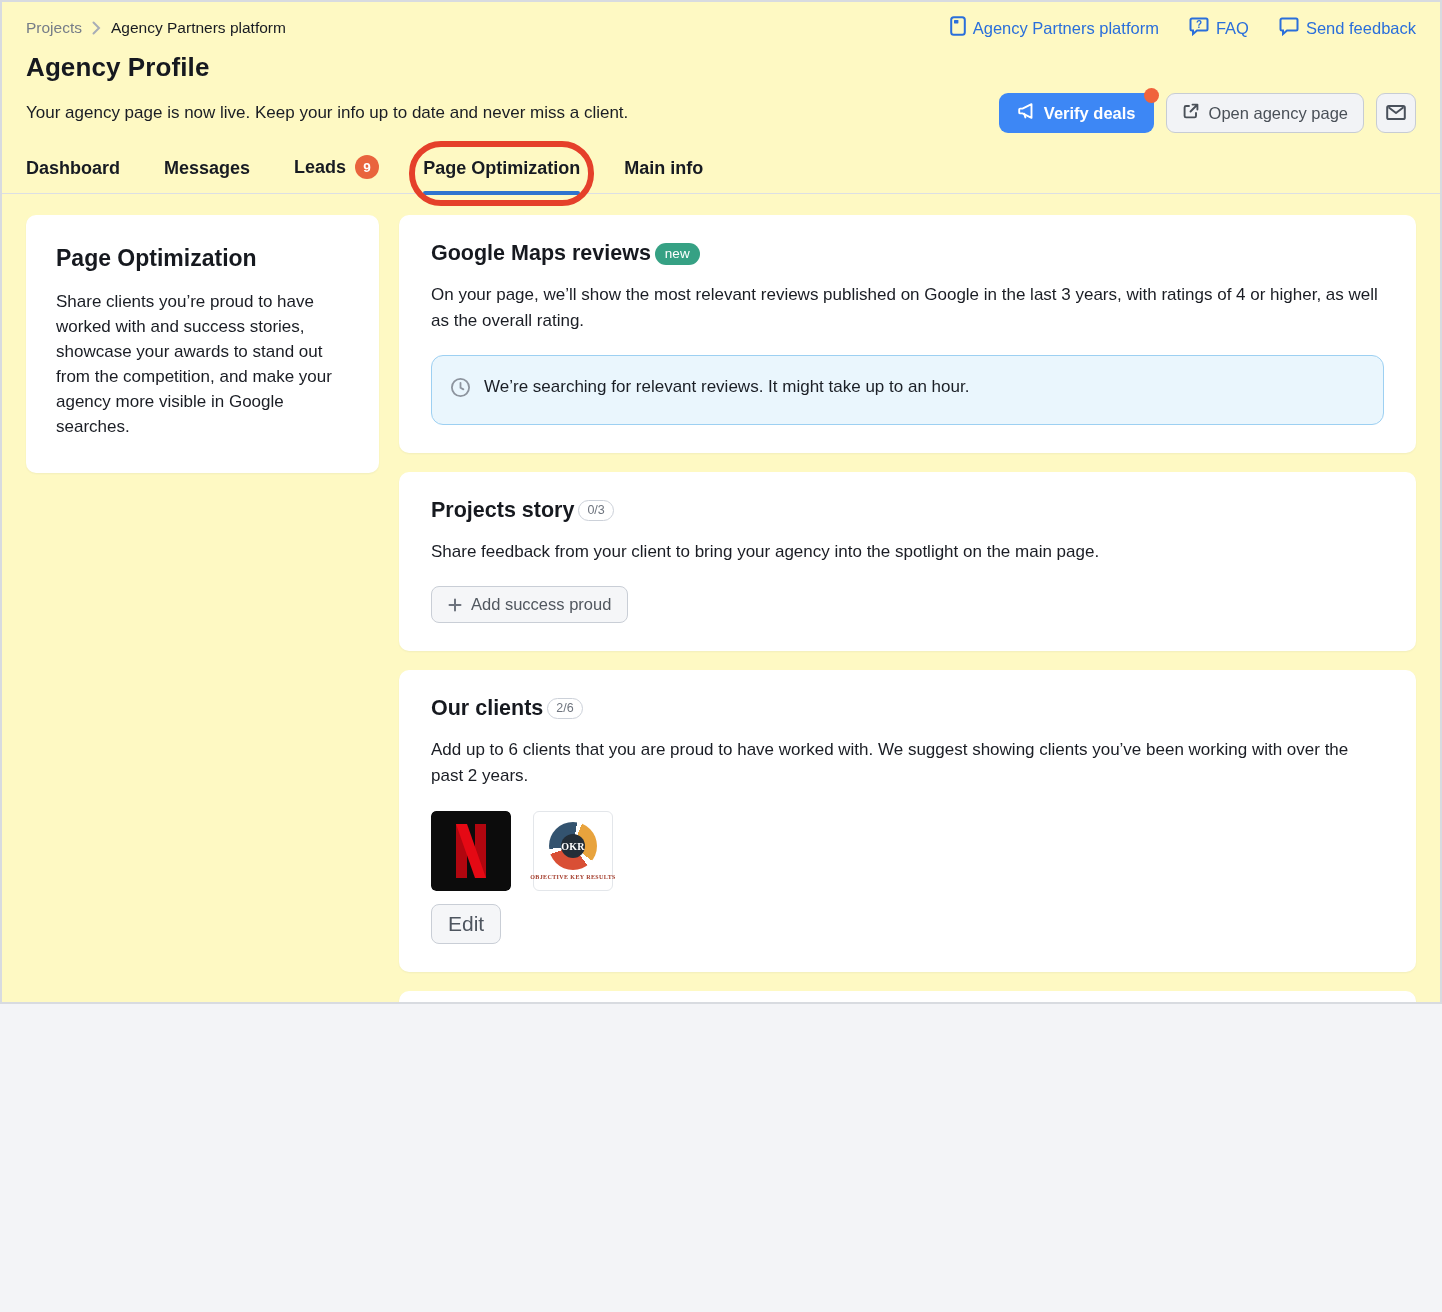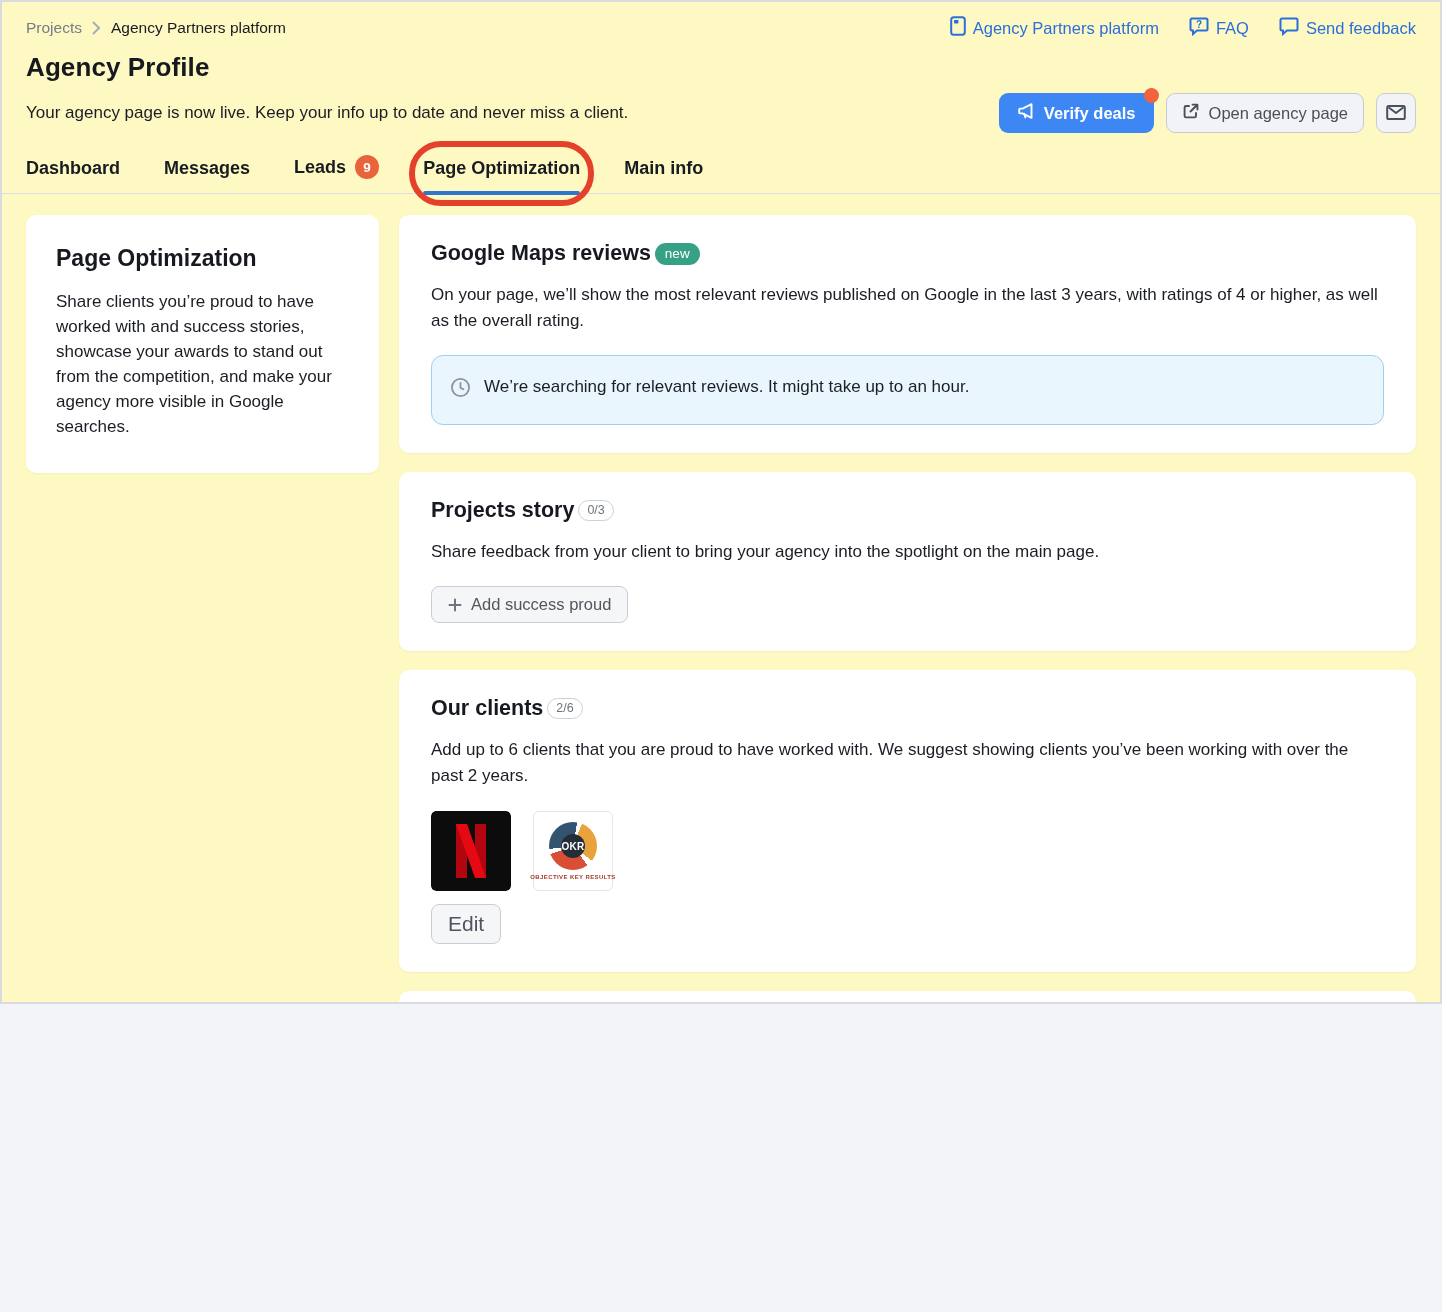--- a/index.html
+++ b/index.html
@@ -127,21 +127,21 @@
     padding:8px 16px; margin-top:21px; cursor:pointer;
   }
   .btn-ghost .plus { color:#6e747e; display:flex; }
   .btn-edit {
     display:inline-block;
     background:#f5f6f8; border:1px solid #c9ced6; border-radius:8px;
     color:#4e555f; font-family:inherit; font-size:21px;
     padding:7px 16px; margin-top:13px; cursor:pointer;
   }
 
-  .logo-row { display:flex; gap:22px; margin-top:22px; }
+  .logo-row { display:flex; gap:22px; margin-top:22px;font-family:Liberation Serif, serif; }
   .logo-netflix { width:80px; height:80px; border-radius:5px; overflow:hidden; display:block; }
   .logo-okr {
     width:80px; height:80px; border:1px solid #e3e6ea; border-radius:6px; background:#fff;
     display:flex; flex-direction:column; align-items:center; justify-content:center; gap:4px;
   }
   .okr-pie {
     width:48px; height:48px; border-radius:50%;
     background:conic-gradient(#33536f 0deg 10deg, #fff 10deg 22deg, #e8a33d 22deg 128deg,
       #fff 128deg 143deg, #d94f35 143deg 250deg, #fff 250deg 263deg, #33536f 263deg 360deg);
     display:flex; align-items:center; justify-content:center;

